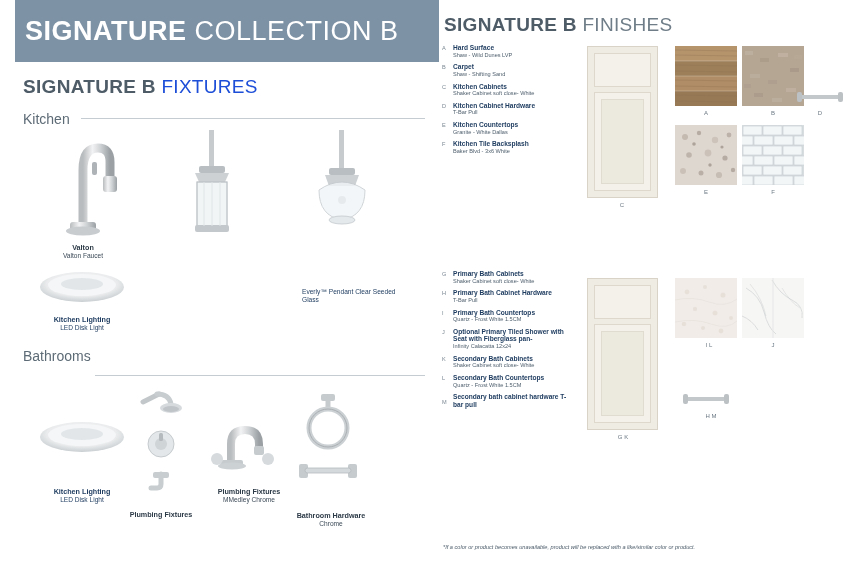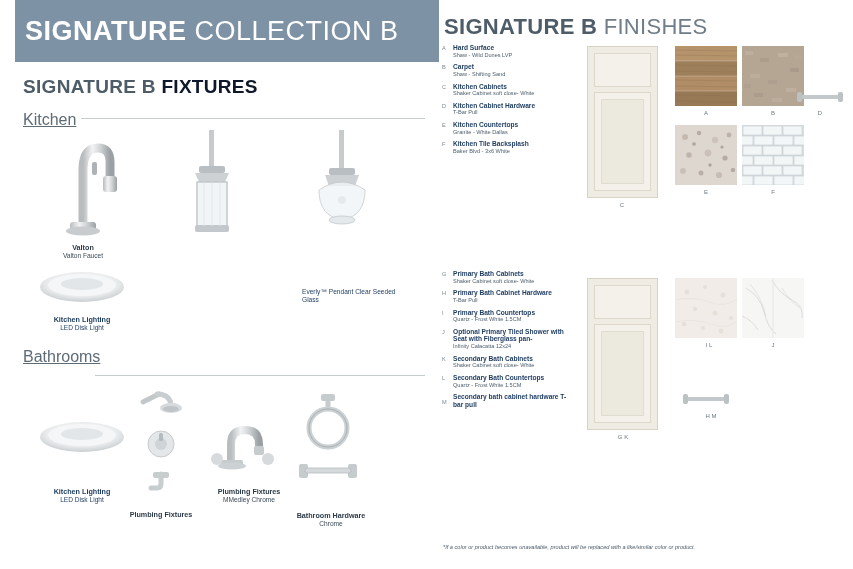--- a/index.html
+++ b/index.html
@@ -24,43 +24,43 @@
     padding-left: 10px; white-space: nowrap;
   }
   .banner-title .bold { font-weight: 700; }
   .banner-title .light { font-weight: 300; }
 
   .left-heading {
     position: absolute; left: 8px; top: 76px;
     font-size: 19px; color: #56636e; letter-spacing: .3px;
   }
   .left-heading .bold { font-weight: 700; color: #4e5c68; }
-  .left-heading .light { font-weight: 700; color: #0f172a; }
+  .left-heading .light { font-weight: 400; color: #1d4ed8; }
 
   .sect-label {
-    position: absolute; font-size: 16px; color: #5d6b76; font-weight: 400; text-decoration: underline;
+    position: absolute; font-size: 14px; color: #5d6b76; font-weight: 400;
   }
   .sect-rule {
     position: absolute; height: 1px; background: #c5ccd2;
   }
 
   
   .cap { position: absolute; text-align: center; line-height: 1.25; }
   .cap .t1 { font-size: 7.2px; font-weight: 700; color: #2c3a47; display: block; }
   .cap .t2 { font-size: 6.6px; font-weight: 400; color: #3b4956; display: block; }
   .cap.blue .t1 { color: #1c3a5e; }
   .cap.blue .t2 { color: #1c3a5e; }
 
   .prod { position: absolute; }
 
   
   .right { position: absolute; left: 432px; top: 0; width: 421px; height: 569px; }
   .right-heading {
     position: absolute; left: 12px; top: 14px;
-    font-size: 22px; letter-spacing: .3px;
+    font-size: 19px; letter-spacing: .3px;
   }
   .right-heading .bold { font-weight: 700; color: #4e5c68; }
   .right-heading .light { font-weight: 300; color: #6f7d88; }
 
   .legend { position: absolute; }
   .leg-row { position: relative; margin-bottom: 5px; }
   .leg-letter {
     position: absolute; left: 0; top: 1px; width: 10px;
     font-size: 5.6px; color: #7b8893; text-align: left;
   }

